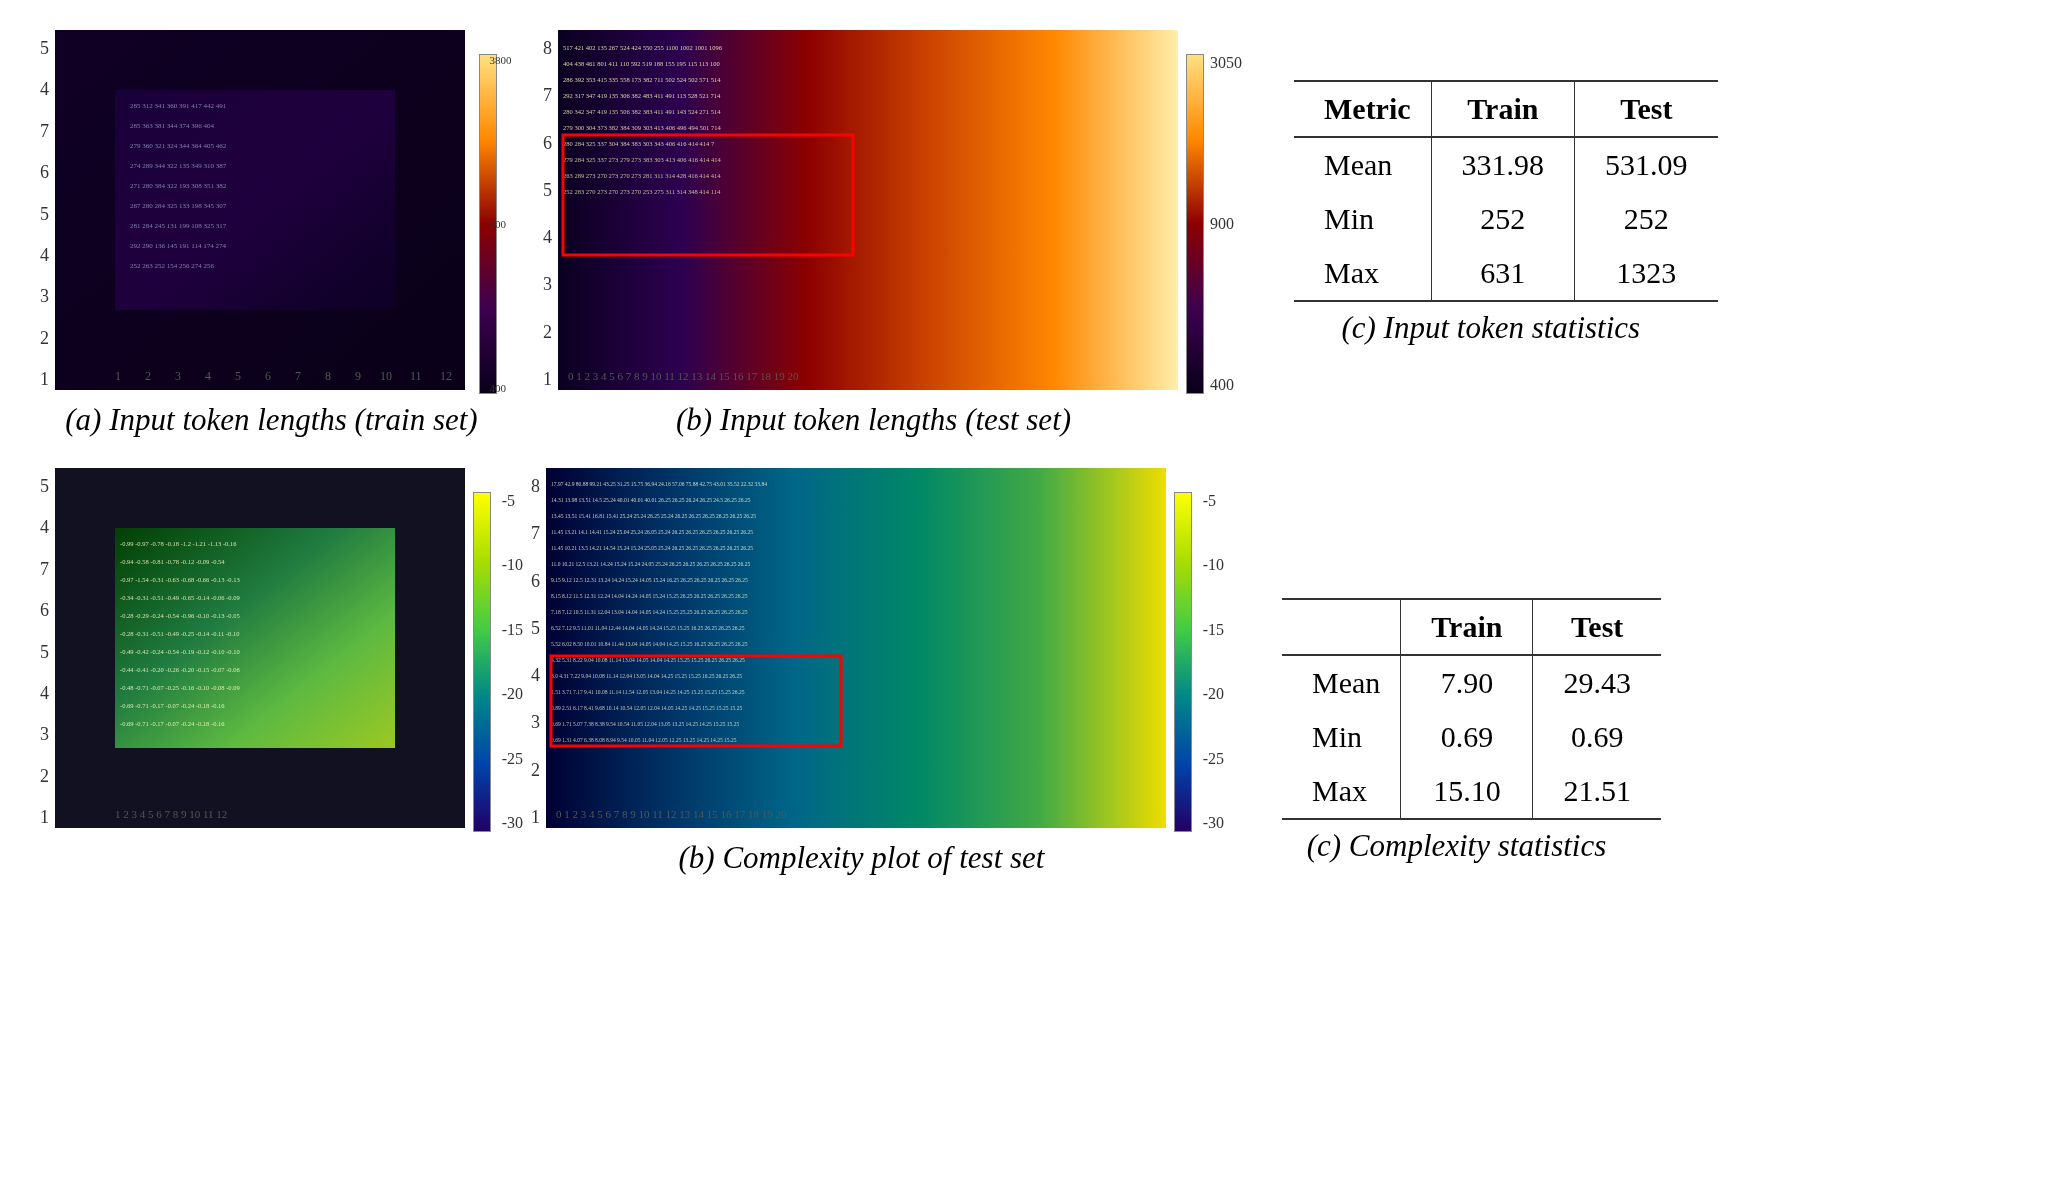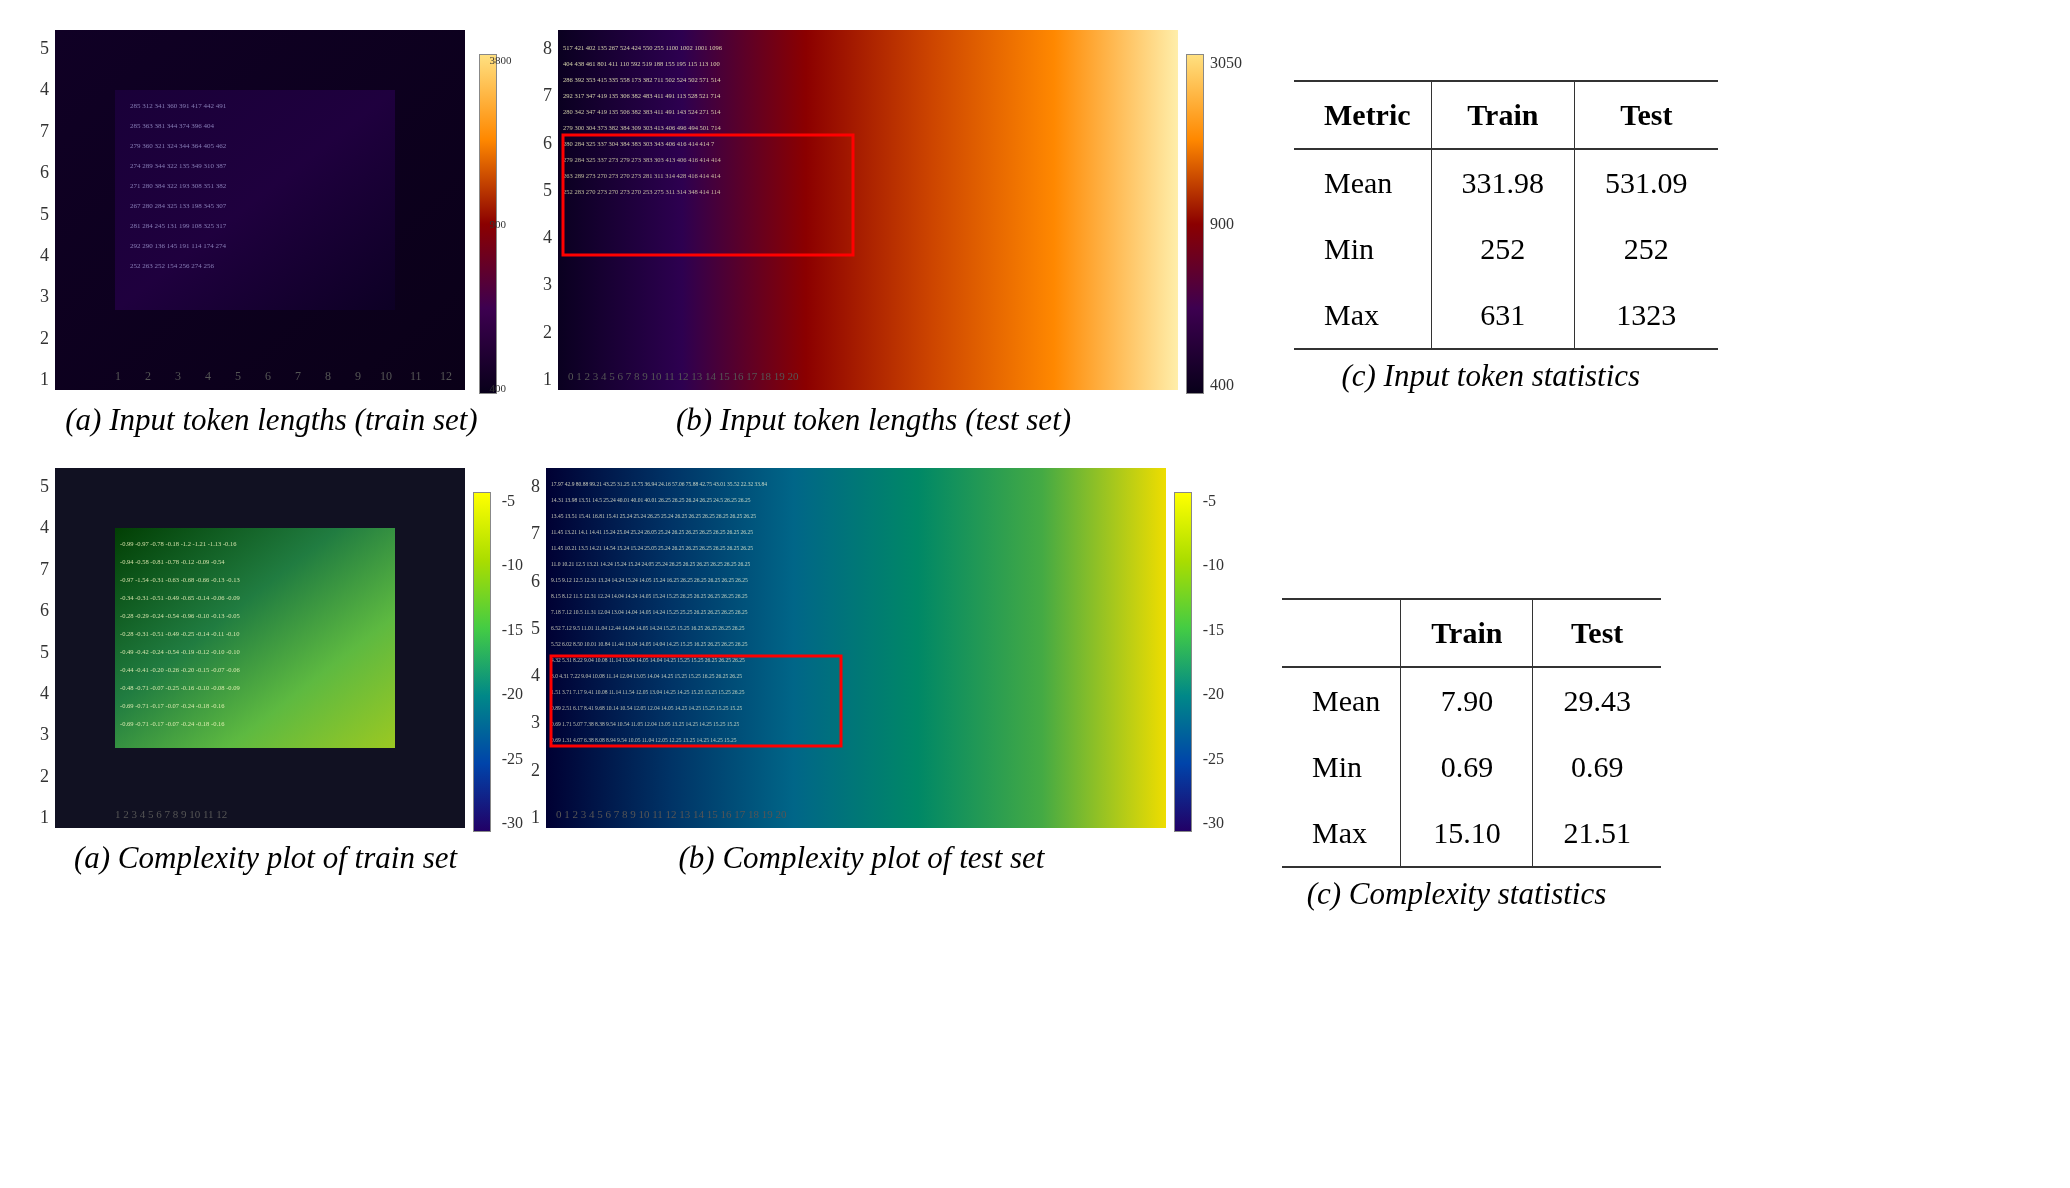--- a/index.html
+++ b/index.html
@@ -48,21 +48,21 @@
       margin-left: 30px;
       margin-top: 30px;
     }
 
     .stats-table {
       border-collapse: collapse;
       font-size: 30px;
     }
 
     .stats-table th, .stats-table td {
-      padding: 16px 30px;
+      padding: 10px 30px;
       text-align: center;
       border-bottom: 1px solid #333;
     }
 
     .stats-table th {
       font-weight: bold;
     }
 
     .stats-table .metric-col {
       text-align: left;
@@ -310,21 +310,20 @@
         <div style="position:absolute; right:-32px; top:0; display:flex; flex-direction:column; justify-content:space-between; height:340px; font-size:16px; color:#333;">
           <span>-5</span>
           <span>-10</span>
           <span>-15</span>
           <span>-20</span>
           <span>-25</span>
           <span>-30</span>
         </div>
       </div>
     </div>
-    <div class="figure-caption">(a) Complexity plot of train set</div>
   </div>
 
   <div class="figure-block" style="margin-left:20px;">
     <div style="display:flex; flex-direction:row; align-items:flex-end;">
       <div style="display:flex; flex-direction:column; justify-content:space-between; height:360px; margin-right:6px; padding:4px 0;">
         <span class="axis-label">8</span>
         <span class="axis-label">7</span>
         <span class="axis-label">6</span>
         <span class="axis-label">5</span>
         <span class="axis-label">4</span>

